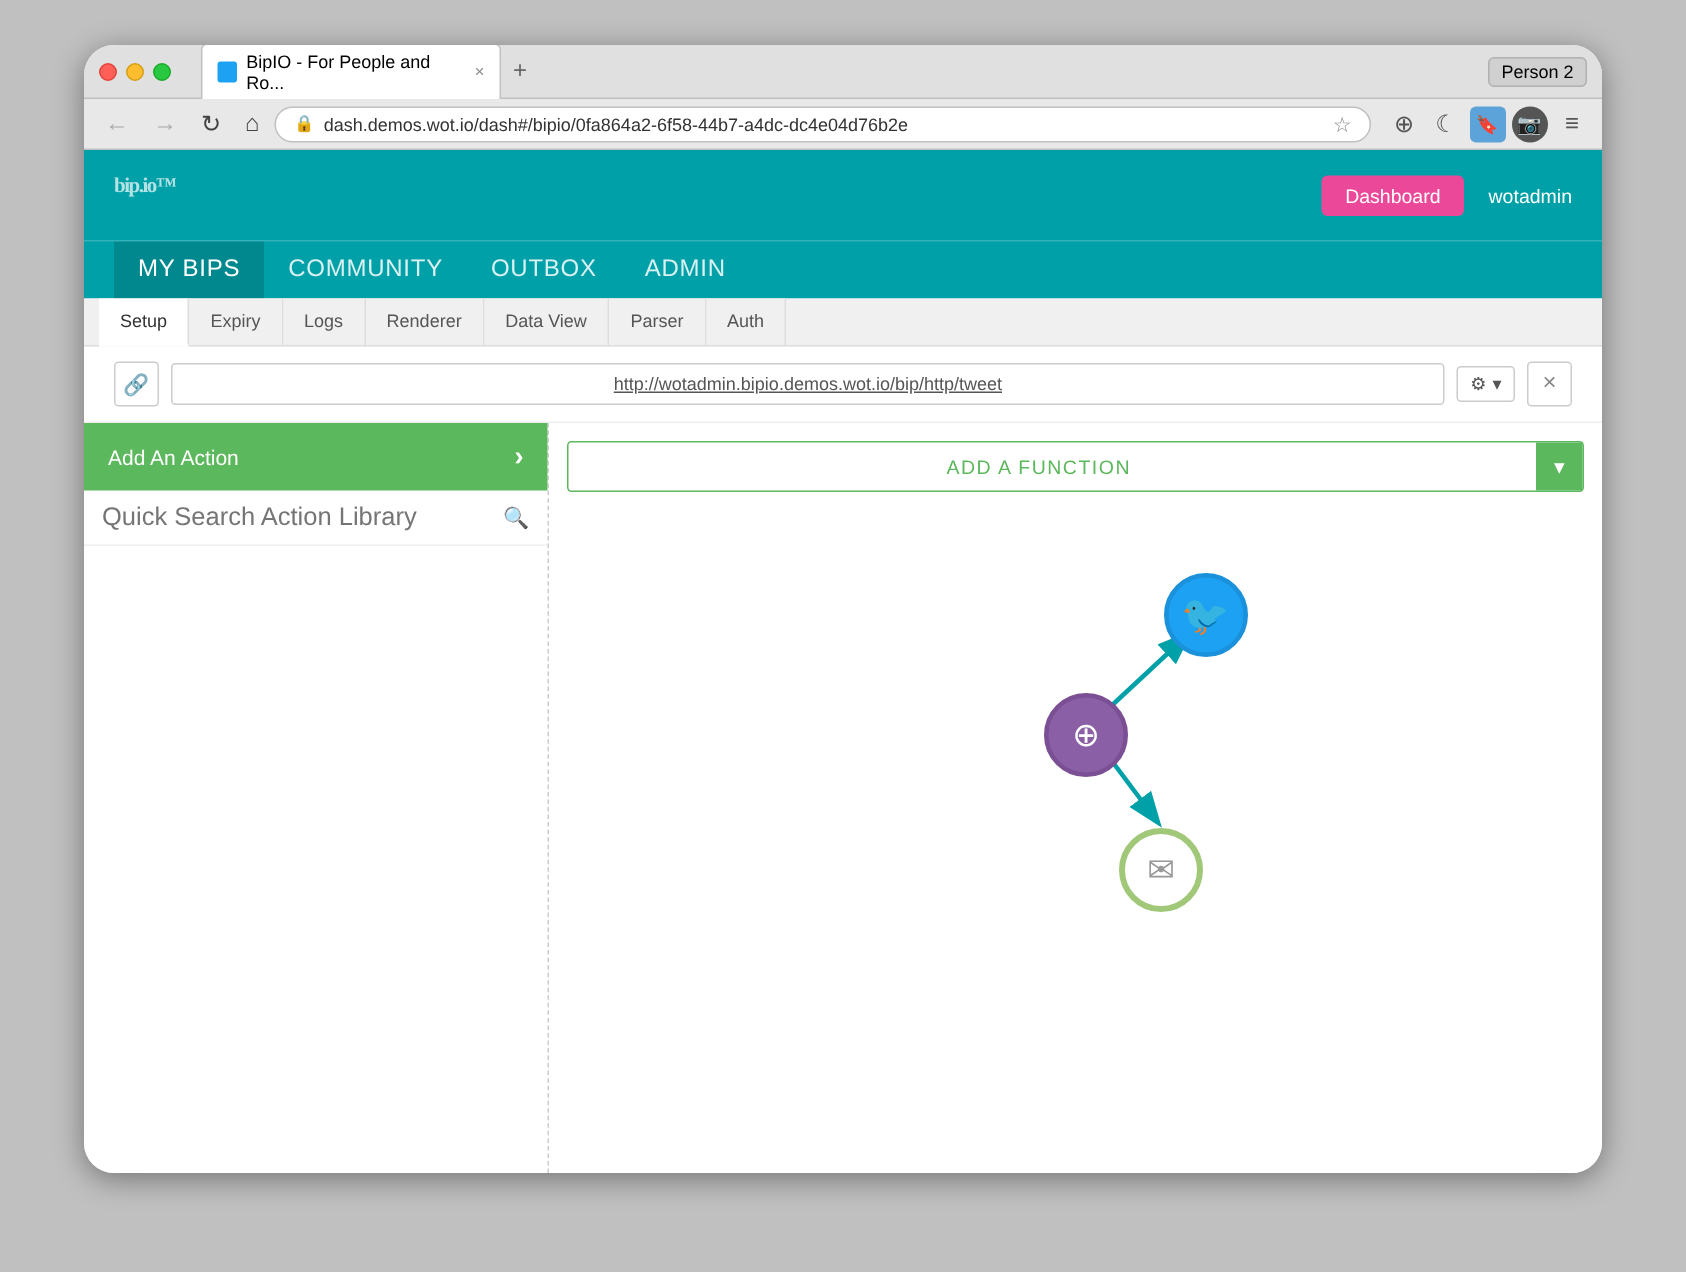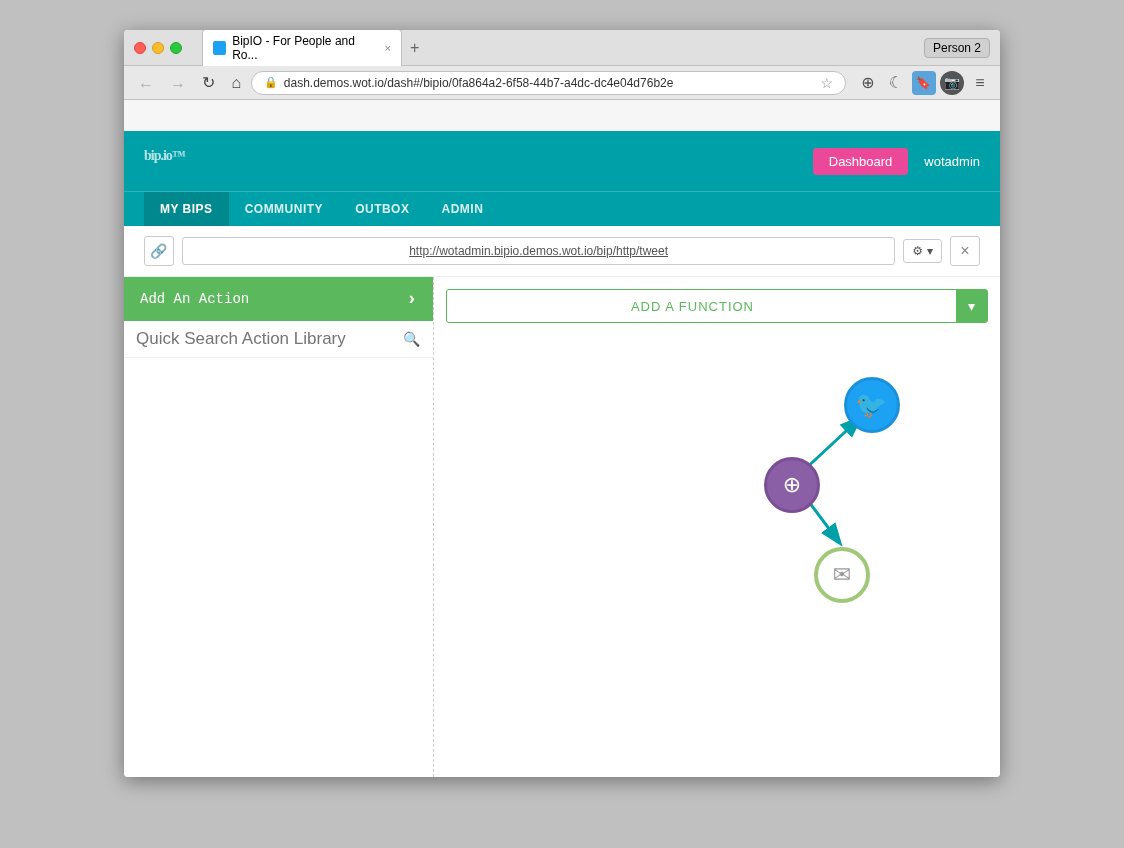--- a/index.html
+++ b/index.html
@@ -1,22 +1,22 @@
 <!DOCTYPE html>
 <html><head>
   <meta charset="utf-8">
   <style>
     * { box-sizing: border-box; margin: 0; padding: 0; }
     body { background: #c0c0c0; font-family: -apple-system, BlinkMacSystemFont, 'Helvetica Neue', Arial, sans-serif; font-size: 13px; }
 
     .browser-window {
-      width: 876px;
+      width: 1012px;
       margin: 30px auto;
       background: #f6f6f6;
-      border-radius: 4px;
+      border-radius: 20px;
       box-shadow: 0 4px 20px rgba(0,0,0,0.4);
       overflow: hidden;
     }
 
     
     .title-bar {
       background: #e0e0e0;
       height: 36px;
       display: flex;
       align-items: center;
@@ -106,21 +106,20 @@
       cursor: pointer;
       font-size: 14px;
       color: #555;
     }
     .nav-icon-btn.extensions { background: #5ba3d9; color: white; border-radius: 4px; }
     .nav-icon-btn.camera { background: #555; color: white; border-radius: 50%; }
 
     
     .app-body {
       background: white;
-      margin-top: 31px;
     }
 
     
     .app-header {
       background: #00a0a8;
       height: 60px;
       display: flex;
       align-items: center;
       padding: 0 20px;
     }
@@ -152,22 +151,22 @@
     .main-nav {
       background: #00a0a8;
       display: flex;
       padding: 0 20px;
       border-top: 1px solid rgba(255,255,255,0.2);
     }
     .main-nav-item {
       color: rgba(255,255,255,0.85);
       padding: 10px 16px;
       cursor: pointer;
-      font-size: 12px;
-      font-weight: bold;
+      font-size: 16px;
+      font-weight: normal;
       letter-spacing: 0.5px;
       text-decoration: none;
       display: block;
     }
     .main-nav-item.active { color: white; background: rgba(0,0,0,0.15); }
 
     
     .sub-tabs {
       background: #f0f0f0;
       display: flex;
@@ -266,21 +265,20 @@
       border: none;
       padding: 12px 16px;
       width: 100%;
       text-align: left;
       font-size: 14px;
       font-weight: 500;
       cursor: pointer;
       display: flex;
       align-items: center;
       justify-content: space-between;
-      font-family: Liberation Mono, monospace;
     }
     .search-box {
       padding: 8px 12px;
       display: flex;
       align-items: center;
       gap: 6px;
       border-bottom: 1px solid #eee;
     }
     .search-input {
       flex: 1;
@@ -430,20 +428,29 @@
       <span class="user-label">wotadmin</span>
     </div>
 
     <div class="main-nav">
       <a class="main-nav-item active">MY BIPS</a>
       <a class="main-nav-item">COMMUNITY</a>
       <a class="main-nav-item">OUTBOX</a>
       <a class="main-nav-item">ADMIN</a>
     </div>
 
+    <div class="sub-tabs">
+      <div class="sub-tab active">Setup</div>
+      <div class="sub-tab">Expiry</div>
+      <div class="sub-tab">Logs</div>
+      <div class="sub-tab">Renderer</div>
+      <div class="sub-tab">Data View</div>
+      <div class="sub-tab">Parser</div>
+      <div class="sub-tab">Auth</div>
+    </div>
 
     <div class="url-area">
       <div class="url-link-btn">🔗</div>
       <div class="url-display">http://wotadmin.bipio.demos.wot.io/bip/http/tweet</div>
       <div class="url-settings-btn">
         <span>⚙</span>
         <span>▾</span>
       </div>
       <div class="url-close-btn">×</div>
     </div>

